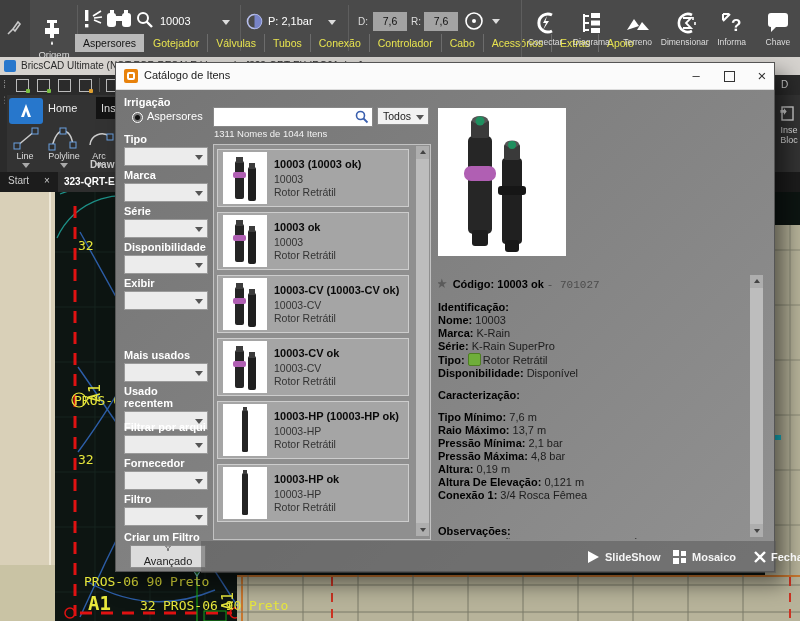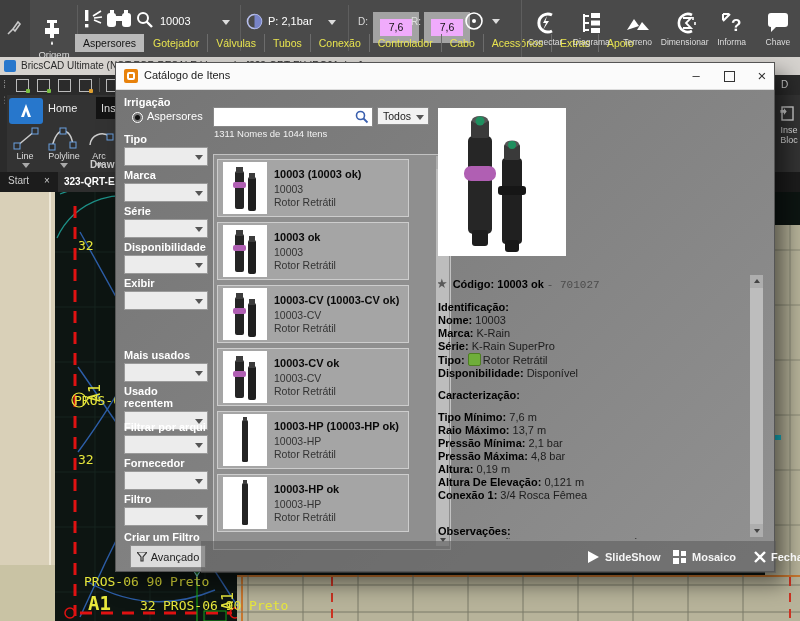--- a/index.html
+++ b/index.html
@@ -5,21 +5,21 @@
   html,body{margin:0;padding:0;background:#222;}
   #stage{position:relative;width:800px;height:621px;overflow:hidden;
          font-family:"Liberation Sans",sans-serif;font-size:11px;background:#3a3a3a;}
   .abs{position:absolute;}
   svg{display:block;}
   
   #topbar{left:0;top:0;width:800px;height:57px;background:#4a4a4a;z-index:40;}
   #topbar .sep{width:1px;background:#5e5e5e;top:5px;height:46px;}
   .tb-label{color:#ddd;font-size:9.5px;text-align:center;}
   .caret{width:0;height:0;border-left:4px solid transparent;border-right:4px solid transparent;border-top:5px solid #ddd;}
-  .tinput{background:#f0abfc;border:7px solid #a3a3a3;color:#111;font-size:10.5px;text-align:center;line-height:16px;}
+  .tinput{background:#a3a3a3;border:1px solid #a3a3a3;color:#111;font-size:10.5px;text-align:center;line-height:16px;}
   #tabrow{left:75px;top:32px;display:flex;align-items:center;height:21px;}
   .ttab{color:#e8e44f;font-size:10.5px;padding:3px 8px;white-space:nowrap;border-right:1px solid #6c6c6c;}
   .ttab.sel{background:#b9b9b9;color:#141414;border-right:none;margin-right:1px;}
   #righttools{left:521px;top:0;width:279px;height:57px;display:flex;border-left:1px solid #5e5e5e;}
   .rtool{flex:1;display:flex;flex-direction:column;align-items:center;justify-content:center;gap:2px;}
   .rtool .tb-label{font-size:8.5px;}
   
   #wtitle{left:0;top:57px;width:800px;height:18px;background:#d6d3cf;color:#2a2a2a;font-size:10px;line-height:18px;white-space:nowrap;overflow:hidden;z-index:1;}
   #qat{left:0;top:75px;width:800px;height:20px;background:#2b2b2b;z-index:1;}
   .qicon{width:11px;height:11px;border:1px solid #bbb;background:#2b2b2b;top:4px;}
@@ -37,21 +37,21 @@
   .wbtn{top:0px;width:30px;height:25px;text-align:center;line-height:25px;color:#333;font-size:13px;}
   
   .sb-label{color:#fff;font-weight:bold;font-size:11px;}
   .combo{background:#ececec;border:1px solid #9a9a9a;height:19px;box-sizing:border-box;}
   .combo .caret{position:absolute;right:4px;top:7px;border-top-color:#555;}
   .fgroup{left:8px;width:84px;}
   
   #searchbox{left:97px;top:44px;width:158px;height:18px;background:#fff;border:1px solid #888;}
   #todos{left:261px;top:44px;width:52px;height:18px;background:#f2f2f2;border:1px solid #888;color:#222;font-size:10.5px;line-height:16px;padding-left:5px;box-sizing:border-box;}
   #count{left:98px;top:65px;color:#f2f2f2;font-size:9.5px;}
-  #listbox{left:97px;top:91px;width:216px;height:394px;background:#8f8f8f;border:1px solid #c2c2c2;padding-left:20px;}
+  #listbox{left:97px;top:81px;width:216px;height:394px;background:#8f8f8f;border:1px solid #c2c2c2;}
   .item{left:3px;width:192px;height:58px;background:#a5a5a5;border:1px solid #cdcdcd;box-sizing:border-box;}
   .thumb{left:5px;top:2px;width:44px;height:52px;background:#fff;}
   .ittl{left:56px;top:8px;font-weight:bold;color:#0a0a0a;font-size:11px;white-space:nowrap;}
   .icode{left:56px;top:23px;color:#333;font-size:10.5px;}
   .ityp{left:56px;top:36px;color:#333;font-size:10.5px;}
   .vscroll{width:13px;background:#bdbdbd;}
   .sbtn{width:13px;height:13px;background:#aeaeae;position:absolute;left:0;}
   .chev{position:absolute;left:3.5px;width:0;height:0;border-left:3px solid transparent;border-right:3px solid transparent;}
   .chev.up{top:4px;border-bottom:4px solid #444;}
   .chev.dn{top:5px;border-top:4px solid #444;}
@@ -317,21 +317,21 @@
           <span class="caret"></span>
         </div>
     </div>
     <div class="abs fgroup" style="top:430px;">
       <div class="sb-label">Filtro</div>
       <div class="combo" style="position:relative;margin-top:2px;">
           <span class="caret"></span>
         </div>
     </div>
     <div class="abs sb-label" style="left:8px;top:468px;">Criar um Filtro</div>
-    <div class="abs" style="left:14px;top:482px;width:74px;height:21px;background:#dcdcdc;border:1px solid #8e8e8e;display:flex;align-items:center;justify-content:center;gap:4px;color:#222;">
+    <div class="abs" style="left:14px;top:482px;width:74px;height:21px;background:#dcdcdc;border:1px solid #8e8e8e;display:flex;align-items:center;justify-content:center;gap:4px;color:#222;flex-direction:column;">
       <svg width="10" height="10" viewBox="0 0 10 10">
           <path d="M0 0 L10 0 L6 5 L6 9 L4 9 L4 5 Z" fill="none" stroke="#333" stroke-width="1.2"></path>
         </svg>
       <span>Avançado</span>
     </div>
 
     <div id="searchbox" class="abs">
       <svg class="abs" style="right:3px;top:2px;" width="14" height="14" viewBox="0 0 14 14">
           <circle cx="5.5" cy="5.5" r="4" fill="none" stroke="#3a5fae" stroke-width="1.6"></circle>
           <line x1="8.5" y1="8.5" x2="12.5" y2="12.5" stroke="#3a5fae" stroke-width="1.8"></line>

